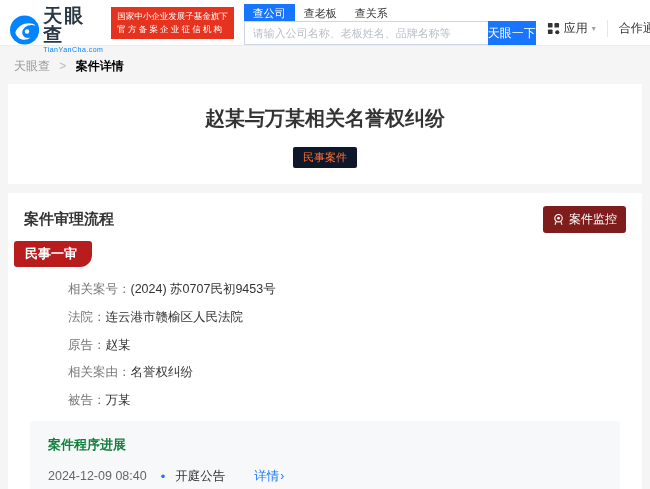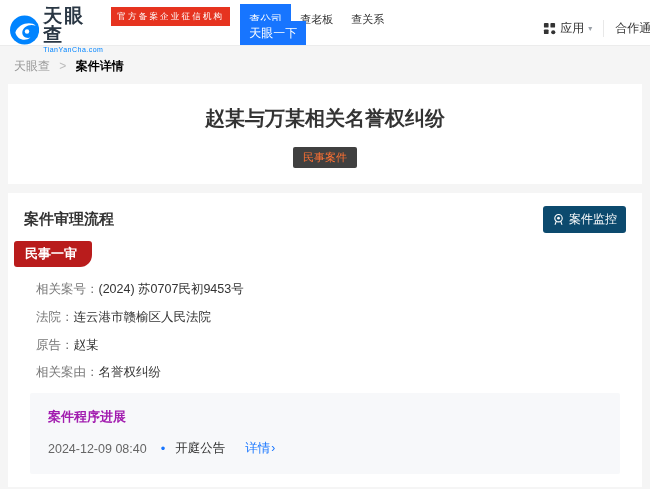--- a/index.html
+++ b/index.html
@@ -15,97 +15,99 @@
   .logo { display:flex; align-items:center; margin-top:2px; cursor:pointer; }
   .logo svg { width:30px; height:30px; display:block; }
   .logo-text { margin-left:4px; line-height:1; }
   .logo-brand { font-size:19px; font-weight:700; color:#2a3744; letter-spacing:2px; }
   .logo-domain { font-size:7px; color:#0084ff; letter-spacing:.5px; margin-top:2px; }
   .gov-badge { margin-left:7px; margin-top:3px; background:#e6331f; color:#fff;
     font-size:8.5px; line-height:1.5; padding:3px 6px; white-space:nowrap; }
   .gov-badge .l2 { letter-spacing:2.2px; }
   .search-wrap { margin-left:10px; width:292px; flex:none; }
   .search-tabs { display:flex; font-size:11px; height:17px; }
-  .search-tab { padding:8px 9px; color:#333; cursor:pointer;text-align:center; }
+  .search-tab { padding:2px 9px; color:#333; cursor:pointer;text-align:center; }
   .search-tab.active { background:#1775ff; color:#fff; }
   .search-row { display:flex; height:24px; }
   .search-input { flex:1; border:1px solid #cdd6e4; border-right:none; font-size:11px;
     padding:0 8px; color:#333; outline:none; }
   .search-input::placeholder { color:#b9bec7; }
-  .search-btn { width:66px; background:#1775ff; color:#fff; border:none; font-size:12px;
+  .search-btn { width:48px; background:#1775ff; color:#fff; border:none; font-size:12px;
     cursor:pointer; }
   .top-nav { margin-left:auto; display:flex; align-items:center; margin-top:16px;
     font-size:12px; color:#333; white-space:nowrap; overflow:hidden;justify-content:space-between; }
   .nav-item { display:flex; align-items:center; padding:0 11px; cursor:pointer; }
   .nav-item + .nav-item { border-left:1px solid #e8e8e8; }
   .nav-item .caret { font-size:8px; color:#9aa0a8; margin-left:4px; }
   .grid-icon { width:13px; height:13px; margin-right:4px; display:inline-block; }
   
   .breadcrumb { padding:12px 14px 9px; font-size:12px; color:#999; flex:none; }
   .breadcrumb .home { cursor:pointer; }
   .breadcrumb .sep { margin:0 6px; color:#bbb; }
   .breadcrumb .current { color:#000000; font-weight:700; }
   
   .title-card { margin:0 8px; background:#fff; text-align:center; padding:21px 20px 16px; flex:none;font-family:Liberation Mono, monospace; }
   .case-title { font-size:20px; font-weight:700; color:#333; }
   .case-tag { display:inline-block; margin-top:15px; font-size:11px; color:#ff7133;
-    background:#404040; padding:3px 10px; border-radius:2px; }
+    background:#0f172a; padding:3px 10px; border-radius:2px; }
   
   .main-card { margin:9px 8px 0; background:#fff; padding-bottom:13px; flex:none; }
   .section-head { display:flex; justify-content:space-between; align-items:center;
     padding:13px 16px 8px; }
   .section-title { font-size:15px; font-weight:700; color:#333; }
-  .monitor-btn { display:flex; align-items:center; gap:4px; background:#0c4a6e; color:#fff;
+  .monitor-btn { display:flex; align-items:center; gap:4px; background:#7f1d1d; color:#fff;
     border:none; border-radius:3px; font-size:12px; padding:5px 9px; cursor:pointer; }
   .monitor-btn svg { width:13px; height:13px; display:block; }
   .stage-badge { display:inline-block; margin-left:6px; background:#b91c1c; color:#fff;
     font-size:13px; font-weight:700; padding:4px 15px 4px 11px;
     border-radius:3px 3px 12px 3px; }
   .fields { padding:13px 16px 0 28px; font-size:12.5px; }
-  .field-row { margin-bottom:9px; line-height:1.5; }
+  .field-row { margin-bottom:9px; line-height:1.5;margin-left:32px; }
   .field-label { color:#777; }
   .field-value { color:#333; }
   
   .progress-card { margin:11px 22px 0; background:#f7f8fa; padding:15px 18px 17px;
     border-radius:2px; }
-  .progress-title { font-size:13px; font-weight:700; color:#a21caf; }
+  .progress-title { font-size:13px; font-weight:700; color:#15803d; }
   .progress-entry { margin-top:14px; display:flex; align-items:center; font-size:12.5px; }
   .pe-date { color:#666; }
   .pe-dot { color:#1775ff; margin:0 10px 0 14px; font-size:13px; }
   .pe-event { color:#333; font-weight:400; }
-  .pe-link { color:#1775ff; margin-left:20px; cursor:pointer; }
+  .pe-link { color:#1775ff; margin-left:29px; cursor:pointer; }
   .pe-link .chev { font-size:12px; margin-left:1px; }
 </style>
 </head>
 <body>
 
 <div class="header">
   <div class="logo">
     <svg viewBox="0 0 30 30">
       <circle cx="15" cy="15" r="15" fill="#0084ff"></circle>
       <path d="M5.5 17.5 C8.5 8.5 21 5.5 26.5 10.5 C19.5 8 13.5 12 12.7 16.8 C12 21 16.5 24.5 21 22.8 C15.5 27.5 7 24.5 5.5 17.5 Z" fill="#fff"></path>
       <circle cx="17.5" cy="16.5" r="2.3" fill="#fff"></circle>
     </svg>
     <div class="logo-text">
       <div class="logo-brand">天眼查</div>
       <div class="logo-domain">TianYanCha.com</div>
     </div>
   </div>
 
   <div class="gov-badge">
+    <div>国家中小企业发展子基金旗下</div>
     <div class="l2">官方备案企业征信机构</div>
   </div>
 
   <div class="search-wrap">
     <div class="search-tabs">
       <div class="search-tab active">查公司</div>
       <div class="search-tab">查老板</div>
       <div class="search-tab">查关系</div>
     </div>
     <div class="search-row">
+      <input class="search-input" placeholder="请输入公司名称、老板姓名、品牌名称等" style="">
       <button class="search-btn">天眼一下</button>
     </div>
   </div>
 
   <div class="top-nav">
     <div class="nav-item">
       <svg class="grid-icon" viewBox="0 0 14 14">
         <rect x="1" y="1" width="5" height="5" rx="1" fill="#333"></rect>
         <rect x="8" y="1" width="5" height="5" rx="1" fill="#333"></rect>
         <rect x="1" y="8" width="5" height="5" rx="1" fill="#333"></rect>
@@ -154,20 +156,23 @@
     </div>
     <div class="field-row">
       <span class="field-label">法院：</span><span class="field-value">连云港市赣榆区人民法院</span>
     </div>
     <div class="field-row">
       <span class="field-label">原告：</span><span class="field-value">赵某</span>
     </div>
     <div class="field-row">
       <span class="field-label">相关案由：</span><span class="field-value">名誉权纠纷</span>
     </div>
+    <div class="field-row">
+      <span class="field-label">被告：</span><span class="field-value">万某</span>
+    </div>
   </div>
 
   <div class="progress-card">
     <div class="progress-title">案件程序进展</div>
     <div class="progress-entry">
       <span class="pe-date">2024-12-09 08:40</span>
       <span class="pe-dot">•</span>
       <span class="pe-event">开庭公告</span>
       <span class="pe-link">
         <span>详情</span><span class="chev">›</span>

